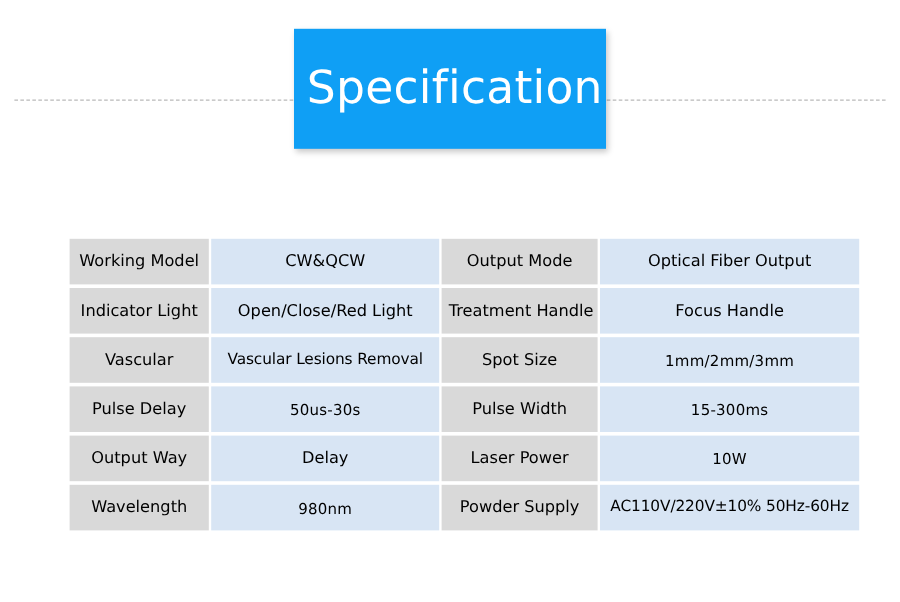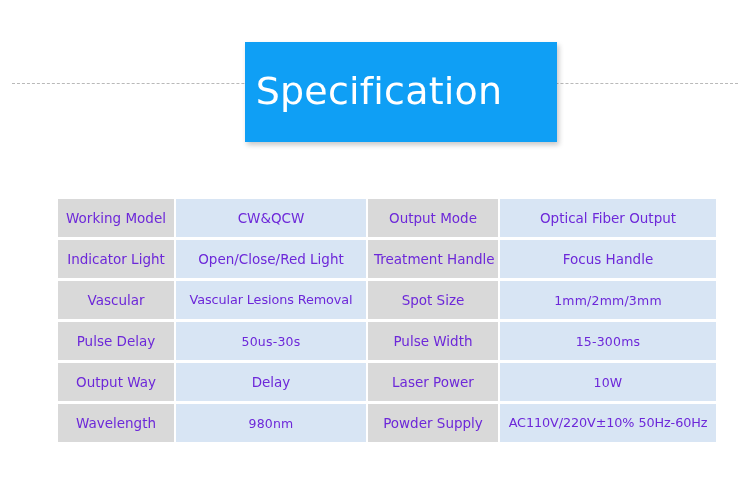--- a/index.html
+++ b/index.html
@@ -36,22 +36,22 @@
     left: 12px;
     top: 83px;
     width: 726px;
     height: 0;
     border-top: 1px dashed #b9b9b9;
   }
 
   .banner {
     position: absolute;
     left: 245px;
-    top: 42px;
-    width: 312px;
+    top: 24px;
+    width: 260px;
     height: 100px;
     background: #0f9ff5;
     box-shadow: 2px 3px 5px rgba(0,0,0,0.22);
   }
 
   .banner-title {
     position: absolute;
     left: 0;
     top: 0;
     width: 268px;
@@ -80,21 +80,21 @@
     table-layout: fixed;
   }
 
   .spec-table td {
     height: 38px;
     padding: 0 6px;
     text-align: center;
     vertical-align: middle;
     font-family: "DejaVu Sans", sans-serif;
     font-size: 13.5px;
-    color: #6d28d9;
+    color: #000000;
     line-height: 1.2;
     white-space: nowrap;
     overflow: hidden;
   }
 
   td.label-cell {
     background: #d9d9d9;
   }
   td.value-cell {
     background: #d8e5f4;

